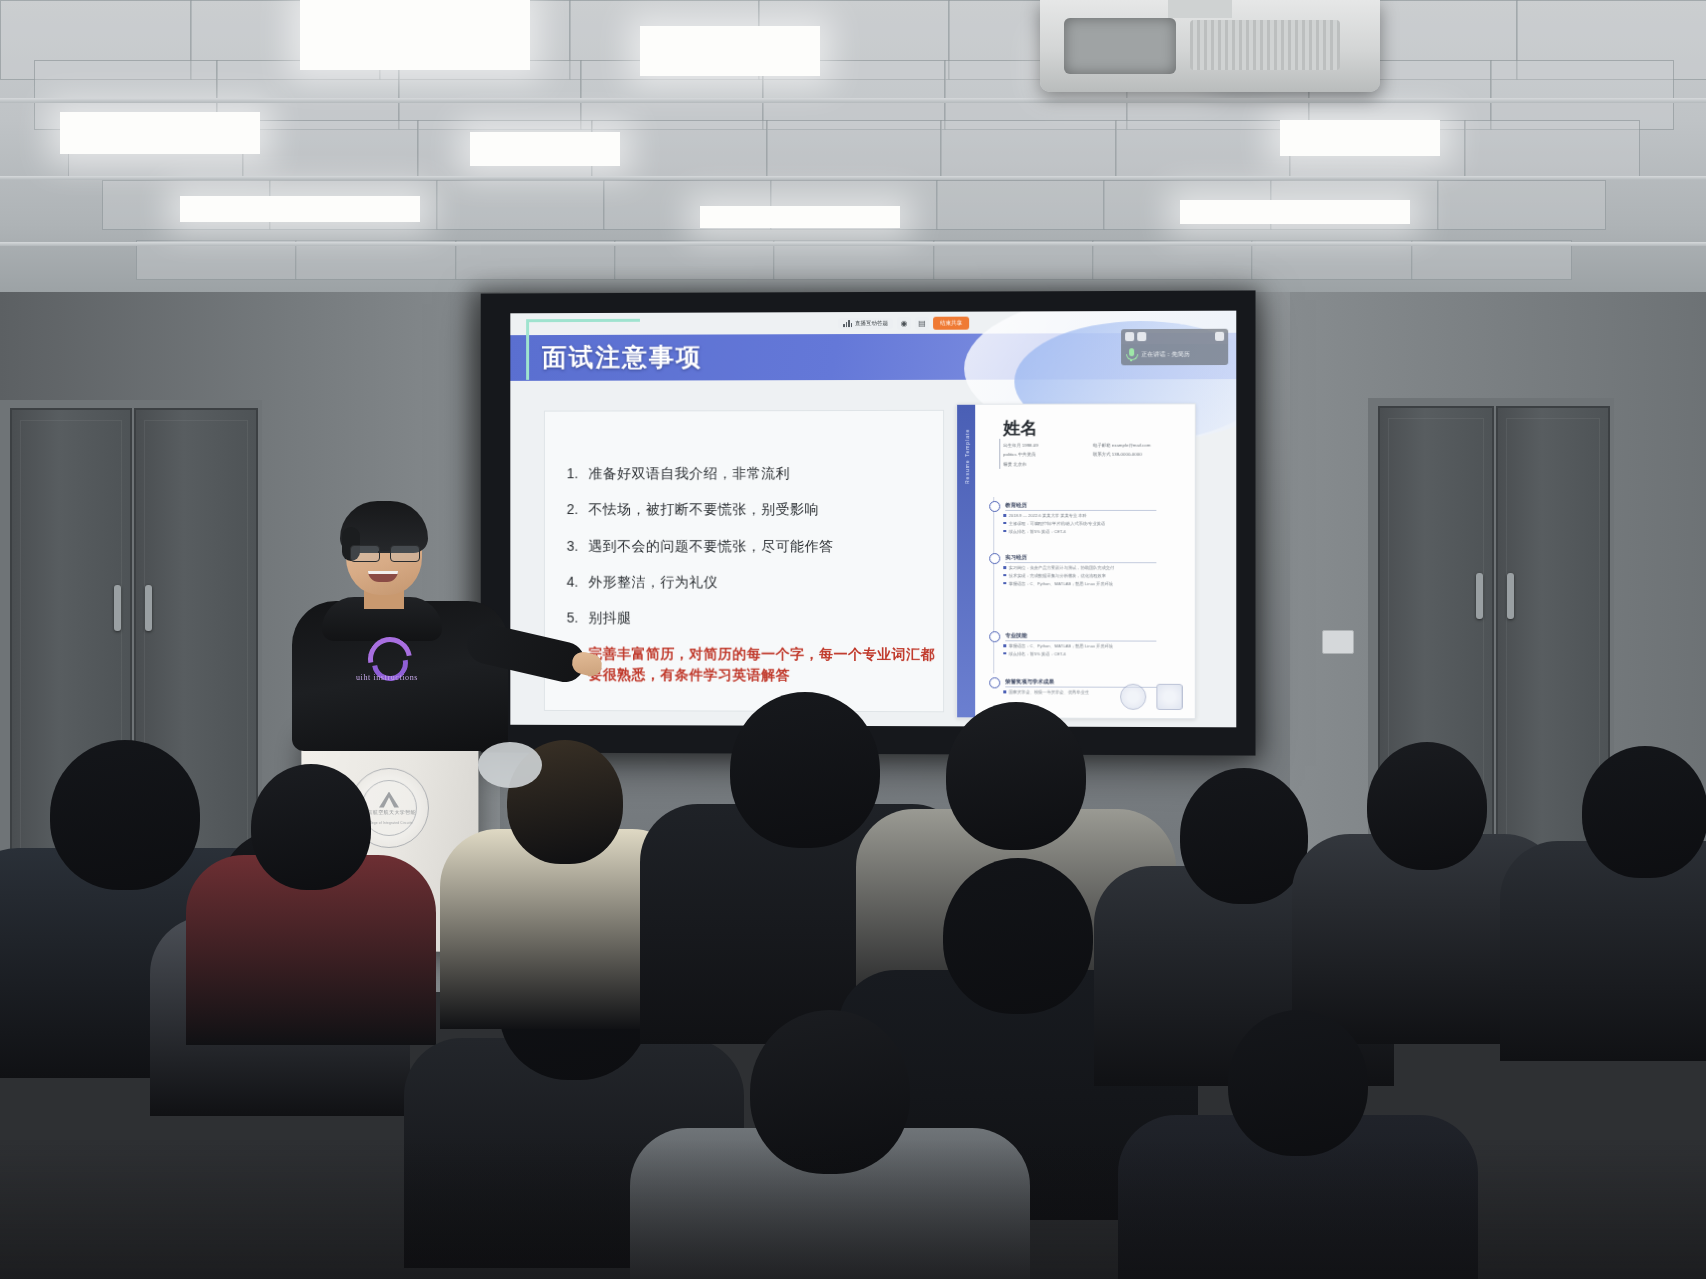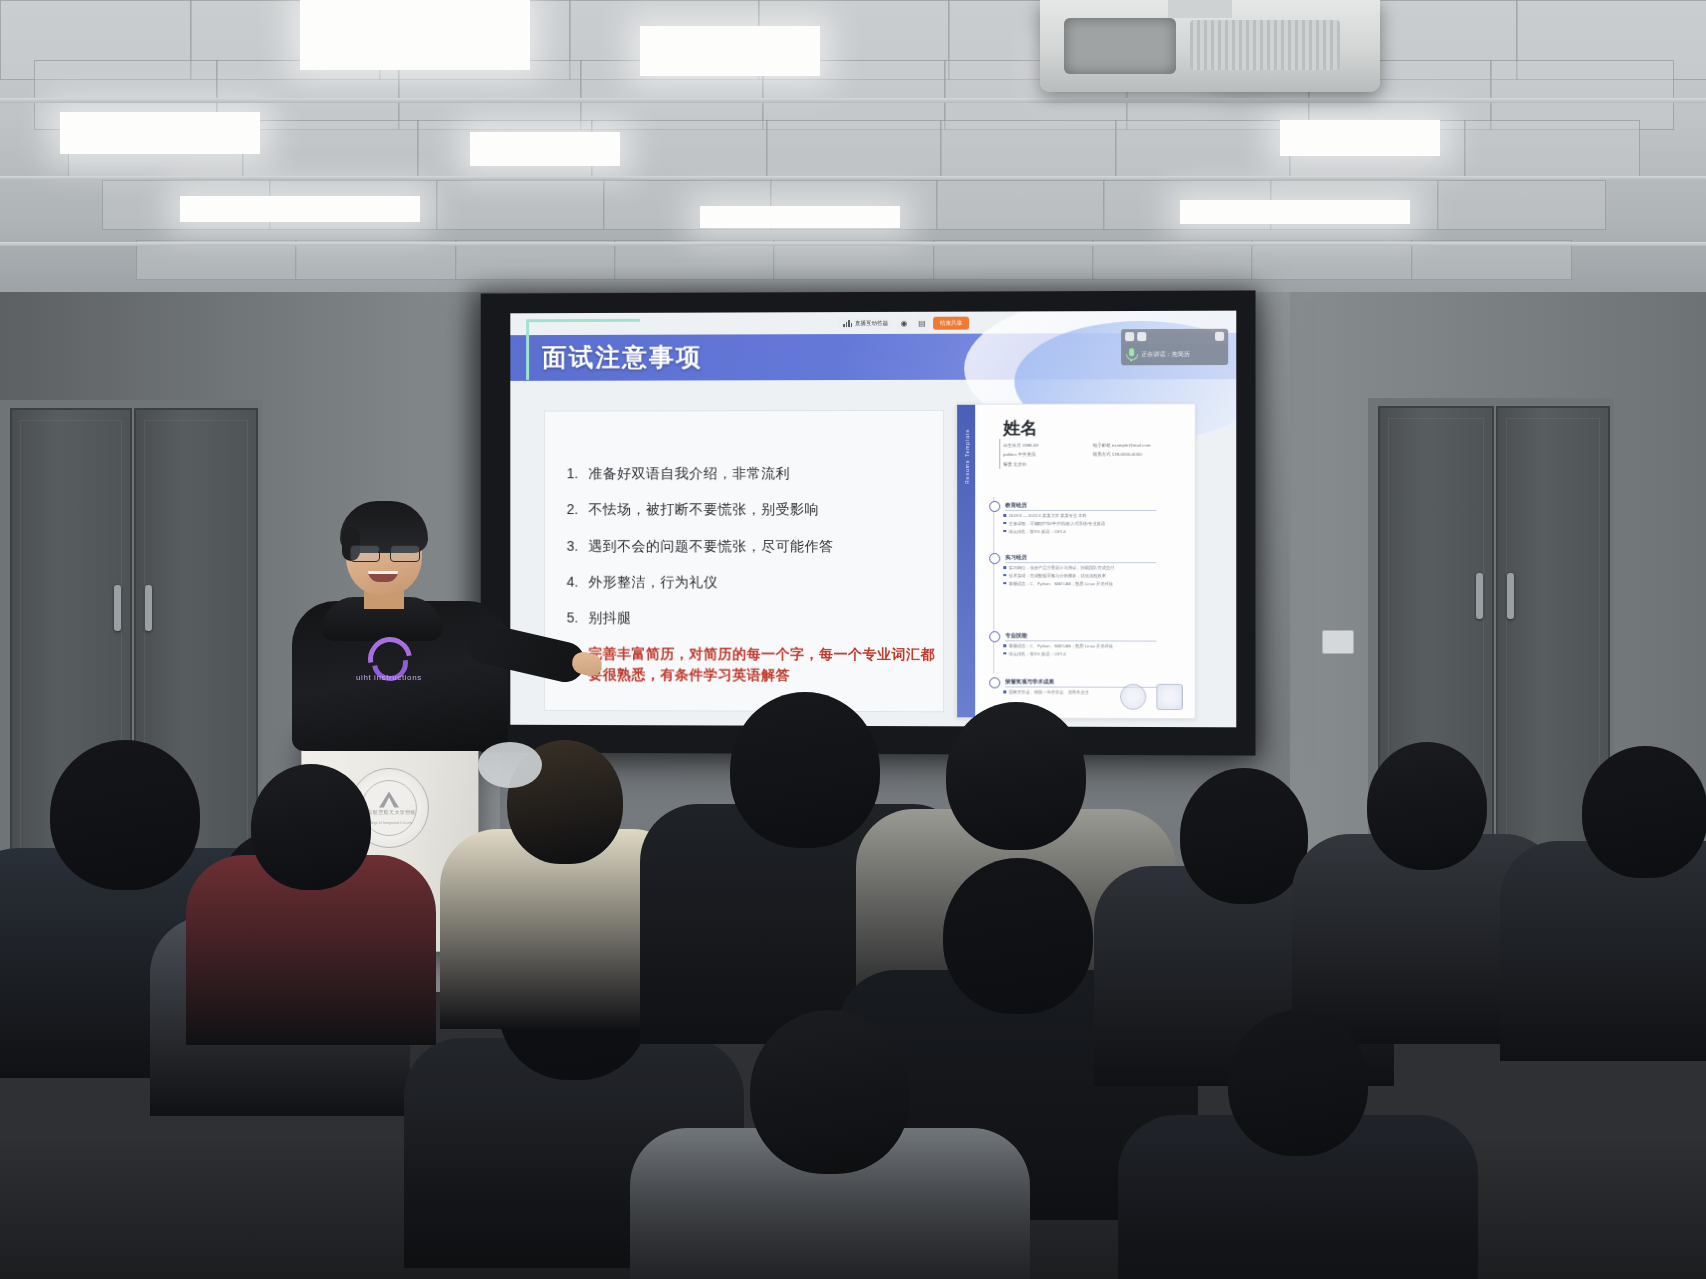--- a/index.html
+++ b/index.html
@@ -159,21 +159,21 @@
     background:linear-gradient(180deg,#202225,#121315);}
   .p-arm{position:absolute;left:178px;top:128px;width:120px;height:40px;
     background:linear-gradient(100deg,#1a1c1f,#131416);border-radius:20px;transform:rotate(13deg);}
   .p-hand{position:absolute;left:284px;top:148px;width:30px;height:22px;border-radius:12px;
     background:linear-gradient(160deg,#e4bd98,#caa07a);transform:rotate(14deg);}
   .p-logo{position:absolute;left:72px;top:132px;width:52px;height:46px;}
   .p-logo .swirl{position:absolute;left:8px;top:0;width:34px;height:34px;border-radius:50%;
     border:5px solid #a86fe0;border-right-color:transparent;border-bottom-color:transparent;transform:rotate(35deg);}
   .p-logo .swirl2{position:absolute;left:12px;top:8px;width:26px;height:26px;border-radius:50%;
     border:5px solid #8f5fd6;border-left-color:transparent;border-top-color:transparent;transform:rotate(35deg);}
-  .p-logo .txt{position:absolute;left:-4px;top:36px;font-size:8px;color:#c6a8e8;letter-spacing:.6px;white-space:nowrap;}
+  .p-logo .txt{position:absolute;left:-4px;top:36px;font-size:8px;color:#c6a8e8;letter-spacing:.6px;white-space:nowrap;font-family:Liberation Serif, serif;}
 
   
   .aud{position:absolute;left:0;top:680px;width:1706px;height:600px;}
   .person{position:absolute;}
   .head{position:absolute;border-radius:50% 50% 46% 46%;}
   .shoulders{position:absolute;border-radius:58px 58px 0 0;}
   .aud-fog{position:absolute;left:0;bottom:0;width:100%;height:140px;
     background:linear-gradient(180deg,rgba(20,20,22,0),rgba(14,14,16,.55));pointer-events:none;}
 
   

